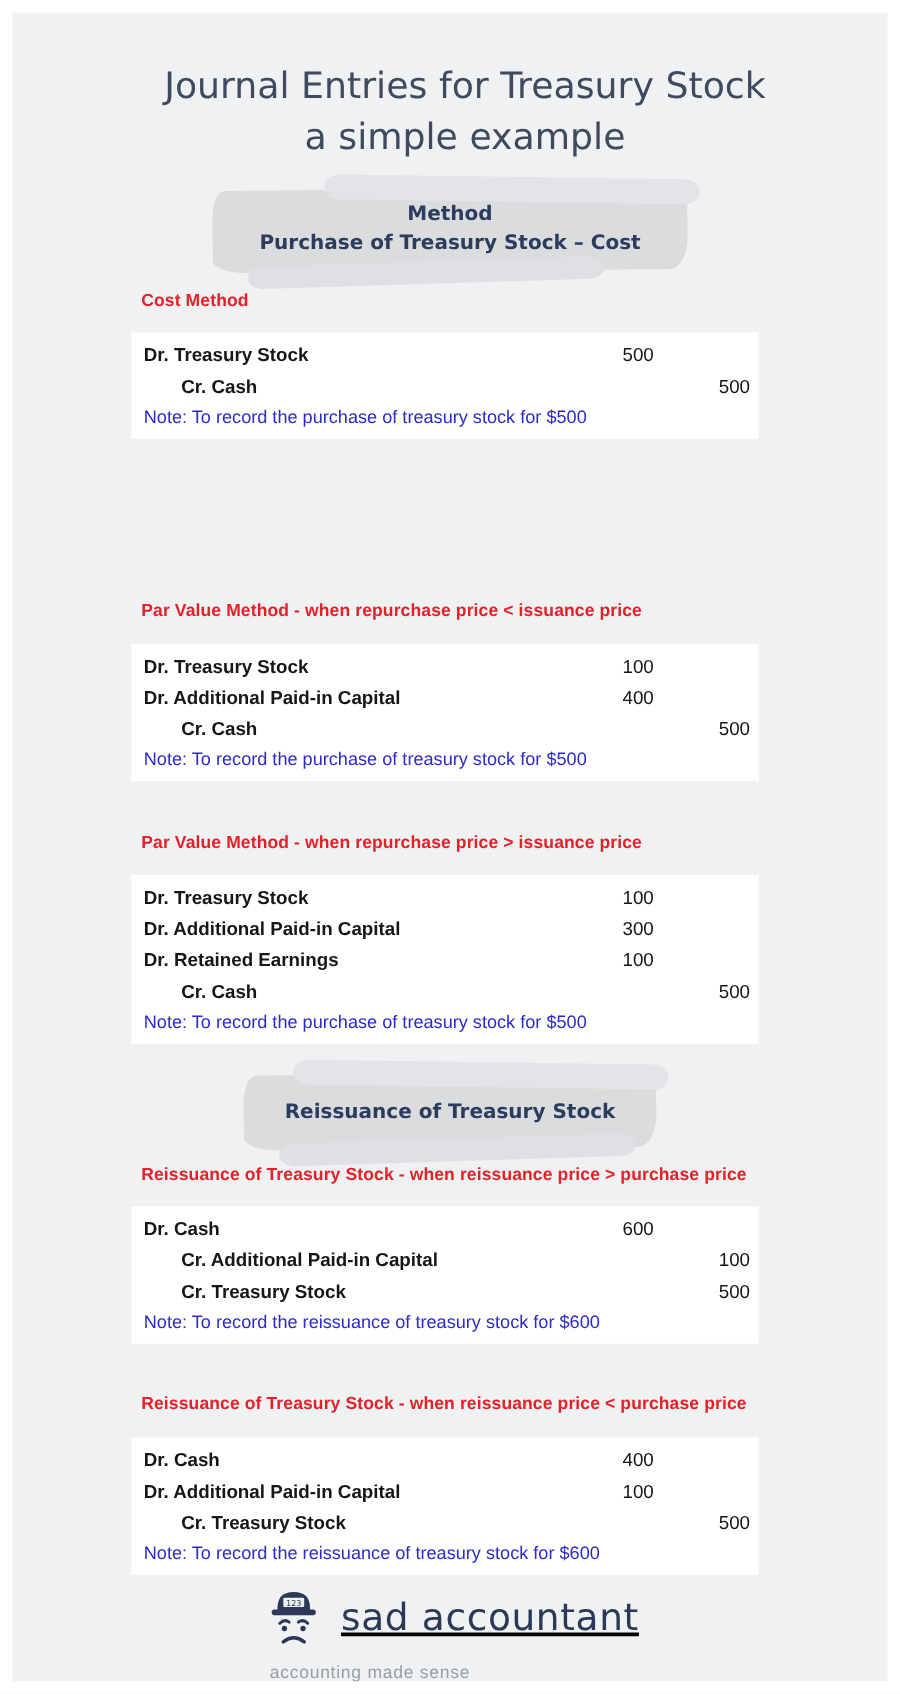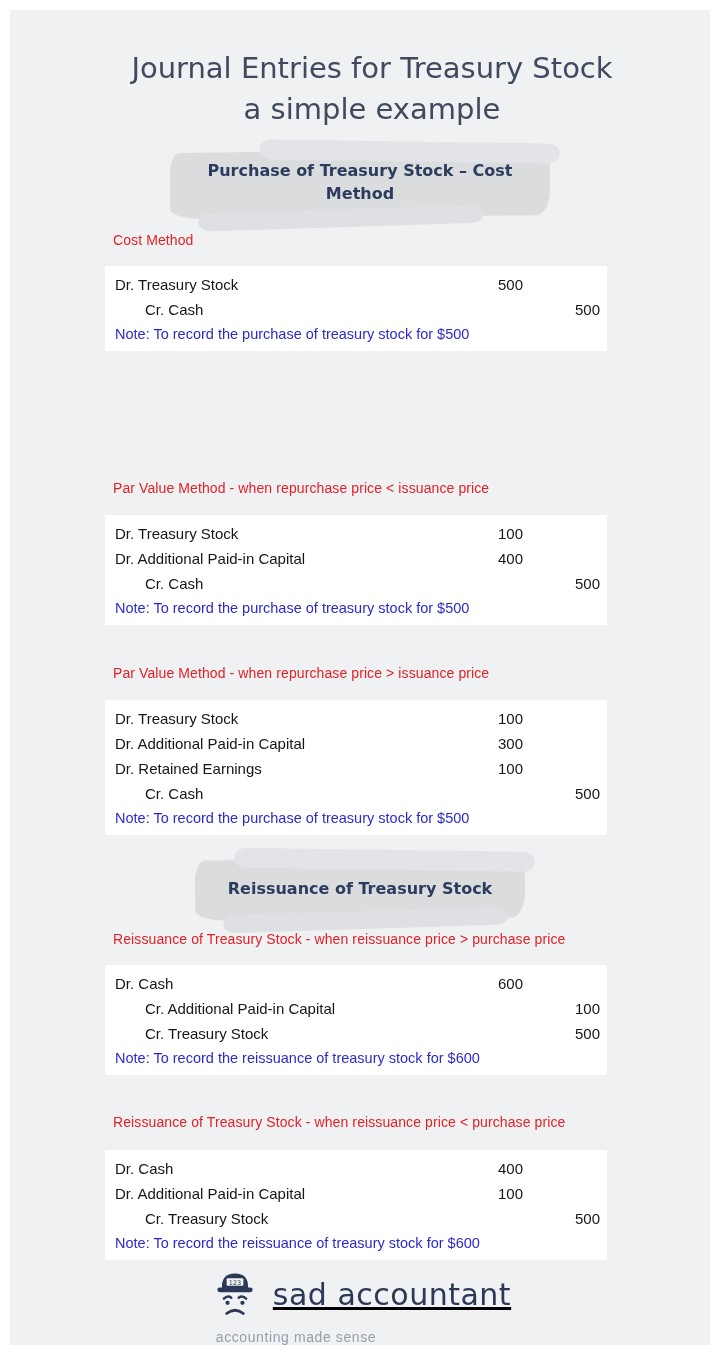--- a/index.html
+++ b/index.html
@@ -41,34 +41,34 @@
     font-family:"DejaVu Sans", sans-serif; font-weight:bold;
     font-size:16px; line-height:23px; color:#2b3c5e;
   }
   .bh-line { display:block; white-space:nowrap; }
   .sec3 .brush { width:330px; height:60px; top:6px; }
   .sec3 .bh-text { padding-top:24px; }
 
   
   .red-label {
     position:absolute; left:103px; white-space:nowrap;
-    font-family:"Liberation Sans", sans-serif; font-weight:normal;
+    font-family:"Liberation Sans", sans-serif; font-weight:bold;
     font-size:14px; color:#e32127; letter-spacing:0.1px;
   }
 
   
   .jbox {
     position:absolute; left:95px; width:502px; box-sizing:border-box;
     background:#ffffff; padding:6px 7px 5px 10px;
   }
   .jrow {
     display:flex; line-height:25px;
     font-family:"Liberation Sans", sans-serif; font-size:15px; color:#161616;
   }
-  .jrow .acct { flex:1; white-space:nowrap; }
+  .jrow .acct { flex:1; white-space:nowrap;font-weight:bold; }
   .jrow.indent .acct { padding-left:30px; }
   .jrow .debit { width:60px; text-align:right; }
   .jrow .credit { width:77px; text-align:right; }
   .jnote {
     font-family:"Liberation Sans", sans-serif; font-size:14.5px; line-height:24px;
     color:#2b2ac9; white-space:nowrap;
   }
 
   
   .brand-row {
@@ -88,22 +88,22 @@
 </head>
 <body>
 
 <div class="inner">
 
   <h1 class="title"><span>Journal Entries for Treasury Stock</span><br><span>a simple example</span></h1>
 
   <div class="sec-header" style="top:133px">
     <div class="brush"></div>
     <div class="bh-text">
+      <span class="bh-line">Method</span>
       <span class="bh-line">Purchase of Treasury Stock – Cost</span>
-      <span class="bh-line">Method</span>
     </div>
   </div>
 
   <div class="red-label" style="top:222px">Cost Method</div>
 
   <div class="jbox" style="top:256px">
     <div class="jrow">
       <span class="acct">Dr. Treasury Stock</span>
       <span class="debit">500</span>
       <span class="credit"></span>

